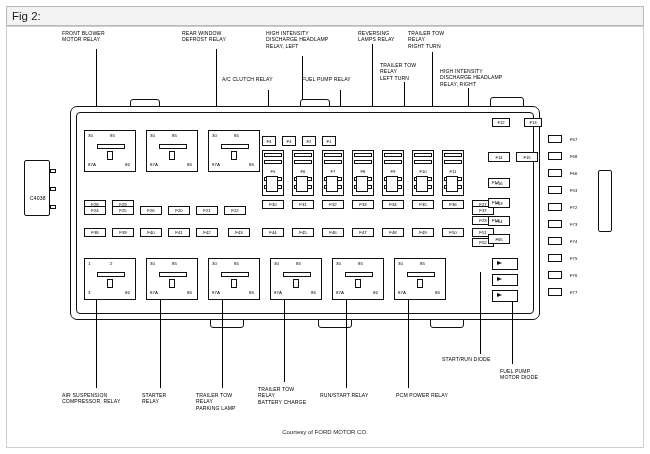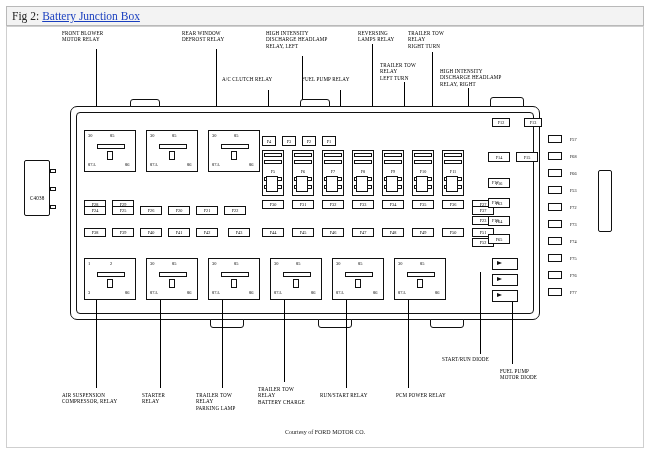--- a/index.html
+++ b/index.html
@@ -2,21 +2,21 @@
 <html><head>
 <meta charset="utf-8">
 <style>
   html,body{margin:0;padding:0;}
   body{
     width:650px;height:454px;
     background:#fff;
     font-family:"Liberation Sans",sans-serif;
     overflow:hidden;
   }
-  #root{position:relative;width:650px;height:326px;font-family:Liberation Serif, serif;}
+  #root{position:relative;width:650px;height:326px;}
 
   
   .titlebar{
     position:absolute;left:6px;top:6px;width:638px;height:20px;
     border:1px solid #b9b9b9;background:#f3f3f3;
     font-size:11.5px;color:#333;
     display:flex;align-items:center;padding-left:5px;box-sizing:border-box;
   }
   .titlebar .fig{color:#222;}
   .titlebar .link{color:#1a3fbf;text-decoration:underline;margin:0 3px;}
@@ -101,21 +101,20 @@
     font-size:6px;color:#222;
   }
 </style>
 </head>
 <body>
 
 <div id="root">
 
   <div class="titlebar">
     <span class="fig">Fig 2:</span>
-    <a class="link" href="#">Battery Junction Box</a>
   </div>
 
   <div class="frame"></div>
 
   <div class="lbl" style="left:62px;top:30px;width:70px;">FRONT BLOWER
 MOTOR RELAY</div>
   <div class="lbl" style="left:182px;top:30px;width:70px;">REAR WINDOW
 DEFROST RELAY</div>
   <div class="lbl" style="left:266px;top:30px;width:82px;">HIGH INTENSITY
 DISCHARGE HEADLAMP

